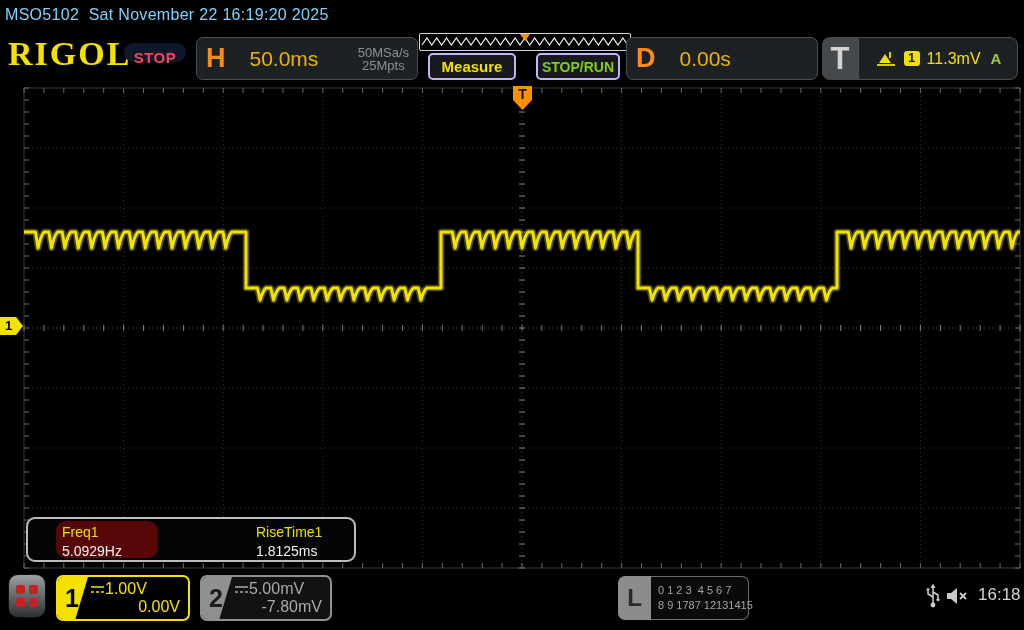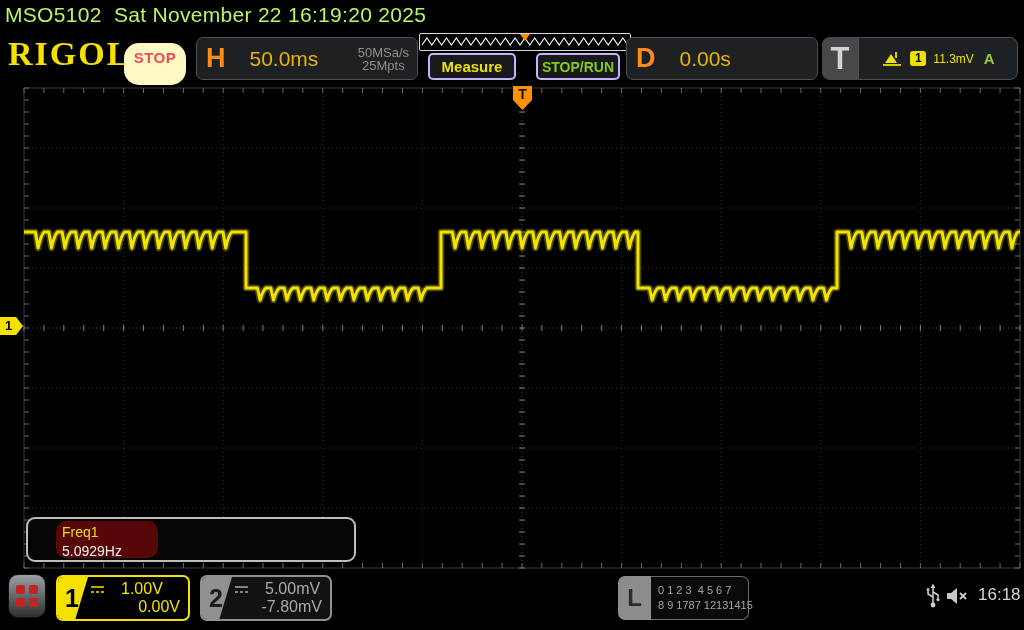--- a/index.html
+++ b/index.html
@@ -1,41 +1,41 @@
 <!DOCTYPE html>
 <html><head>
 <meta charset="utf-8">
 <style>
   html,body{margin:0;padding:0;background:#000;}
   body{width:1024px;height:630px;overflow:hidden;font-family:"Liberation Sans",sans-serif;}
   .screen{position:relative;width:1024px;height:630px;background:#000;}
 
   
   .topbar{position:absolute;left:0;top:0;width:1024px;height:30px;}
-  .topbar-text{position:absolute;left:5px;top:0;line-height:30px;color:#bef264;font-size:21px;white-space:pre;letter-spacing:.3px;}
+  .topbar-text{position:absolute;left:5px;top:0;line-height:30px;color:#7dd3fc;font-size:16px;white-space:pre;letter-spacing:.3px;}
 
   
   .header{position:absolute;left:0;top:30px;width:1024px;height:55px;}
   .logo{position:absolute;left:8px;top:5px;font-family:"Liberation Serif",serif;font-weight:bold;font-size:34px;color:#f5e100;letter-spacing:2px;}
-  .runstate{position:absolute;left:124px;top:13px;width:62px;height:42px;background:#fef9c3;border-radius:15px;color:#f5465a;font-weight:bold;font-size:15px;text-align:center;line-height:29px;letter-spacing:.5px;}
+  .runstate{position:absolute;left:124px;top:13px;width:62px;height:19px;background:#0f172a;border-radius:15px;color:#f5465a;font-weight:bold;font-size:15px;text-align:center;line-height:29px;letter-spacing:.5px;}
   .panel{position:absolute;background:#1e2123;border:1px solid #4c4f52;border-radius:7px;display:flex;align-items:center;box-sizing:border-box;}
   .hpanel{left:196px;top:7px;width:222px;height:43px;}
   .plabel{color:#ff8c1a;font-size:27px;font-weight:bold;margin-left:9px;line-height:1;}
   .pvalue{color:#eab308;font-size:21px;margin-left:24px;}
   .prate{margin-left:auto;margin-right:8px;text-align:center;color:#8f8f8f;font-size:13px;line-height:13px;display:flex;flex-direction:column;}
   .preview{position:absolute;left:419px;top:3px;width:212px;height:18px;background:#000;border:1px solid #d8d8d8;border-radius:2px;box-sizing:border-box;}
   .ptri{position:absolute;left:50%;top:0;margin-left:-5px;width:0;height:0;border-left:5px solid transparent;border-right:5px solid transparent;border-top:7px solid #ff9000;}
   .hbtn{position:absolute;background:#17191b;border:2px solid #c4b5fd;border-radius:5px;font-weight:bold;font-family:inherit;cursor:pointer;padding:0;}
   .measurebtn{left:428px;top:23px;width:88px;height:27px;color:#f0e000;font-size:15px;}
   .stoprunbtn{left:536px;top:23px;width:84px;height:27px;color:#84cc16;font-size:14px;}
   .dpanel{left:626px;top:7px;width:192px;height:43px;}
   .ttab{position:absolute;left:822px;top:7px;width:36px;height:43px;background:#46494c;border-radius:8px 0 0 8px;color:#d2d2d2;font-size:31px;font-weight:bold;text-align:center;line-height:43px;}
   .tpanel{left:858px;top:7px;width:160px;height:43px;border-radius:0 8px 8px 0;justify-content:center;gap:7px;}
   .srcbadge{background:#f0e000;color:#000;font-weight:bold;font-size:12px;width:16px;height:15px;border-radius:3px;text-align:center;line-height:15px;}
-  .tlevel{color:#f0e000;font-size:12px;}
+  .tlevel{color:#f0e000;font-size:16px;}
   .tmode{color:#9acd32;font-size:15px;font-weight:bold;margin-left:3px;}
 
   
   #display{position:absolute;left:0;top:85px;width:1024px;height:485px;}
   .chmarker{position:absolute;left:0;top:317px;width:23px;height:18px;background:#f5e100;clip-path:polygon(0 0,70% 0,100% 50%,70% 100%,0 100%);color:#000;font-weight:bold;font-size:13px;line-height:18px;padding-left:5px;box-sizing:border-box;}
   .trigmarker{position:absolute;left:513px;top:86px;width:19px;height:24px;background:#ff9000;clip-path:polygon(0 0,100% 0,100% 58%,50% 100%,0 58%);color:#151515;font-weight:bold;font-size:14px;text-align:center;line-height:17px;}
 
   
   .measbox{position:absolute;left:26px;top:517px;width:330px;height:45px;background:rgba(5,5,5,.92);border:2px solid #bdbdbd;border-radius:9px;box-sizing:border-box;}
   .mitem{position:absolute;top:2px;bottom:2px;padding:3px 6px 0;box-sizing:border-box;border-radius:10px;}
@@ -53,21 +53,21 @@
   .gsq i{background:#c22424;border-radius:2px;display:block;}
   .chbox{position:absolute;top:5px;height:46px;border-radius:7px;display:flex;overflow:hidden;box-sizing:border-box;}
   .ch1{left:56px;width:134px;border:2px solid #f5e100;background:#000;}
   .ch2{left:200px;width:132px;border:2px solid #8e9092;background:#121212;}
   .chtab{width:30px;flex:none;font-weight:bold;font-size:25px;line-height:42px;padding-left:7px;box-sizing:border-box;}
   .ch1 .chtab{background:#f5e100;color:#000;clip-path:polygon(0 0,100% 0,58% 100%,0 100%);}
   .ch2 .chtab{background:#8e9092;color:#1c1c1c;clip-path:polygon(0 0,100% 0,58% 100%,0 100%);}
   .chvals{flex:1;display:flex;flex-direction:column;justify-content:center;padding:1px 8px 1px 0;}
   .ch1 .chvals{color:#f5e300;}
   .ch2 .chvals{color:#a9aaac;}
-  .chline1{display:flex;align-items:center;gap:16px;font-size:16px;margin-left:2px;}
+  .chline1{display:flex;align-items:center;gap:0;font-size:16px;margin-left:2px;}
   .chline2{text-align:right;font-size:16px;}
   .lbox{position:absolute;left:618px;top:6px;height:44px;display:flex;}
   .ltab{width:33px;background:#8a8c8e;border-radius:7px 0 0 7px;color:#2a2a2a;font-size:24px;font-weight:bold;text-align:center;line-height:44px;}
   .ldigits{width:98px;background:#0a0a0a;border:1px solid #6a6c6e;border-left:none;border-radius:0 7px 7px 0;color:#a2a3a5;font-size:11px;display:flex;flex-direction:column;justify-content:center;padding-left:7px;white-space:pre;line-height:15px;box-sizing:border-box;}
   .usbicon{position:absolute;left:925px;top:13px;}
   .muteicon{position:absolute;left:946px;top:16px;}
   .clock{position:absolute;left:978px;top:15px;color:#d5d5d5;font-size:17px;}
 </style>
 </head>
 <body>
@@ -422,20 +422,24 @@
   </div>
   <div class="trigmarker">
     <span>T</span>
   </div>
 
   <div class="measbox">
     <div class="mitem m0 hl">
       <div class="mlabel">Freq1</div>
       <div class="mvalue">5.0929Hz</div>
     </div>
+    <div class="mitem m2">
+      <div class="mlabel">RiseTime1</div>
+      <div class="mvalue">1.8125ms</div>
+    </div>
   </div>
 
   <div class="bottombar">
 
     <div class="gridbtn">
       <div class="gsq">
           <i></i>
           <i></i>
           <i></i>
           <i></i>

